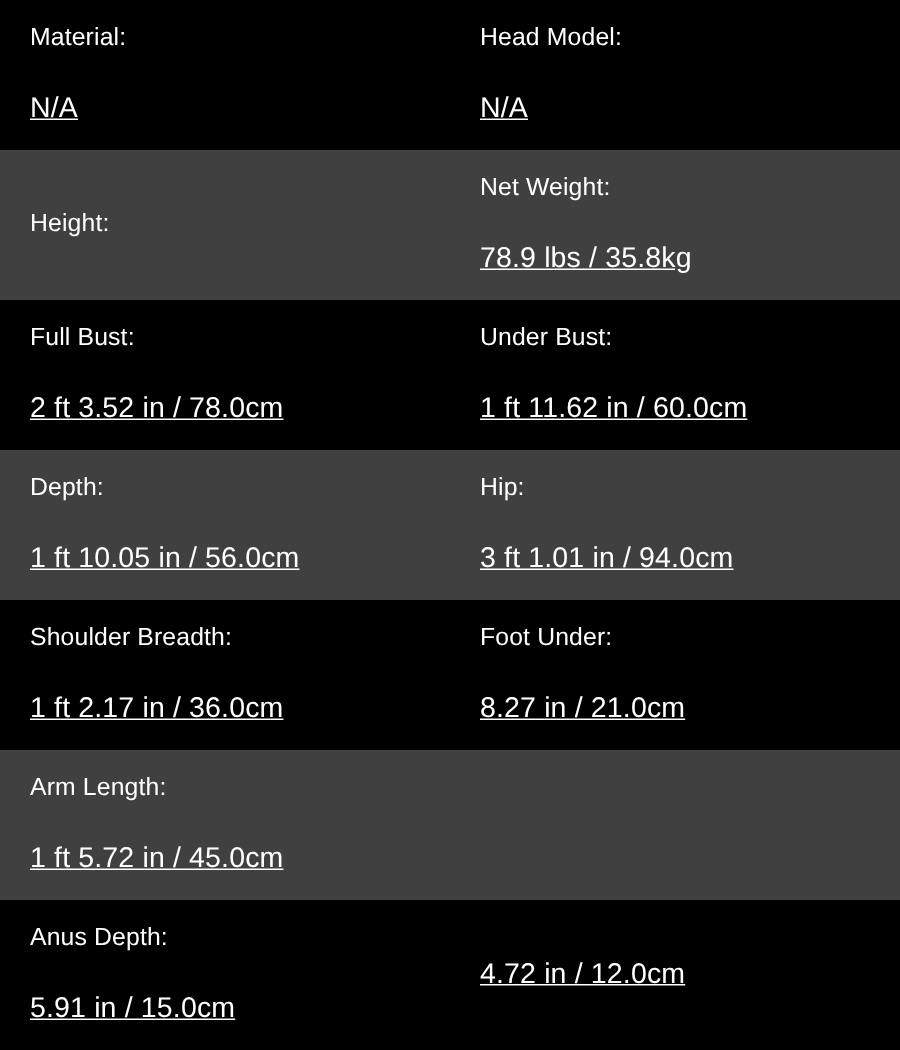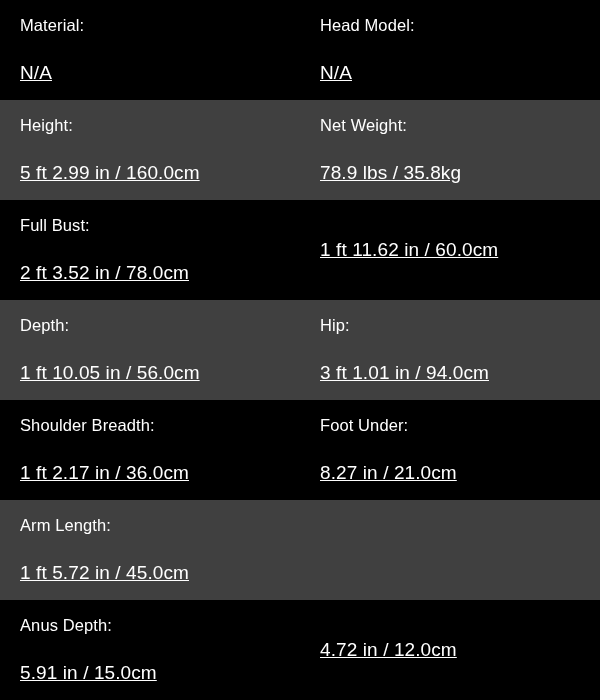--- a/index.html
+++ b/index.html
@@ -70,34 +70,34 @@
     </div>
     <div class="spec-cell">
       <span class="spec-label">Head Model:</span>
       <span class="spec-value">N/A</span>
     </div>
   </div>
 
   <div class="spec-row pink">
     <div class="spec-cell">
       <span class="spec-label">Height:</span>
-      <span class="spec-value">5 ft 2.99 in / 160.0cm</span>
     </div>
     <div class="spec-cell">
       <span class="spec-label">Net Weight:</span>
       <span class="spec-value">78.9 lbs / 35.8kg</span>
     </div>
   </div>
 
   <div class="spec-row dark">
     <div class="spec-cell">
       <span class="spec-label">Full Bust:</span>
       <span class="spec-value">2 ft 3.52 in / 78.0cm</span>
     </div>
     <div class="spec-cell">
+      <span class="spec-label">Under Bust:</span>
       <span class="spec-value">1 ft 11.62 in / 60.0cm</span>
     </div>
   </div>
 
   <div class="spec-row pink">
     <div class="spec-cell">
       <span class="spec-label">Depth:</span>
       <span class="spec-value">1 ft 10.05 in / 56.0cm</span>
     </div>
     <div class="spec-cell">

